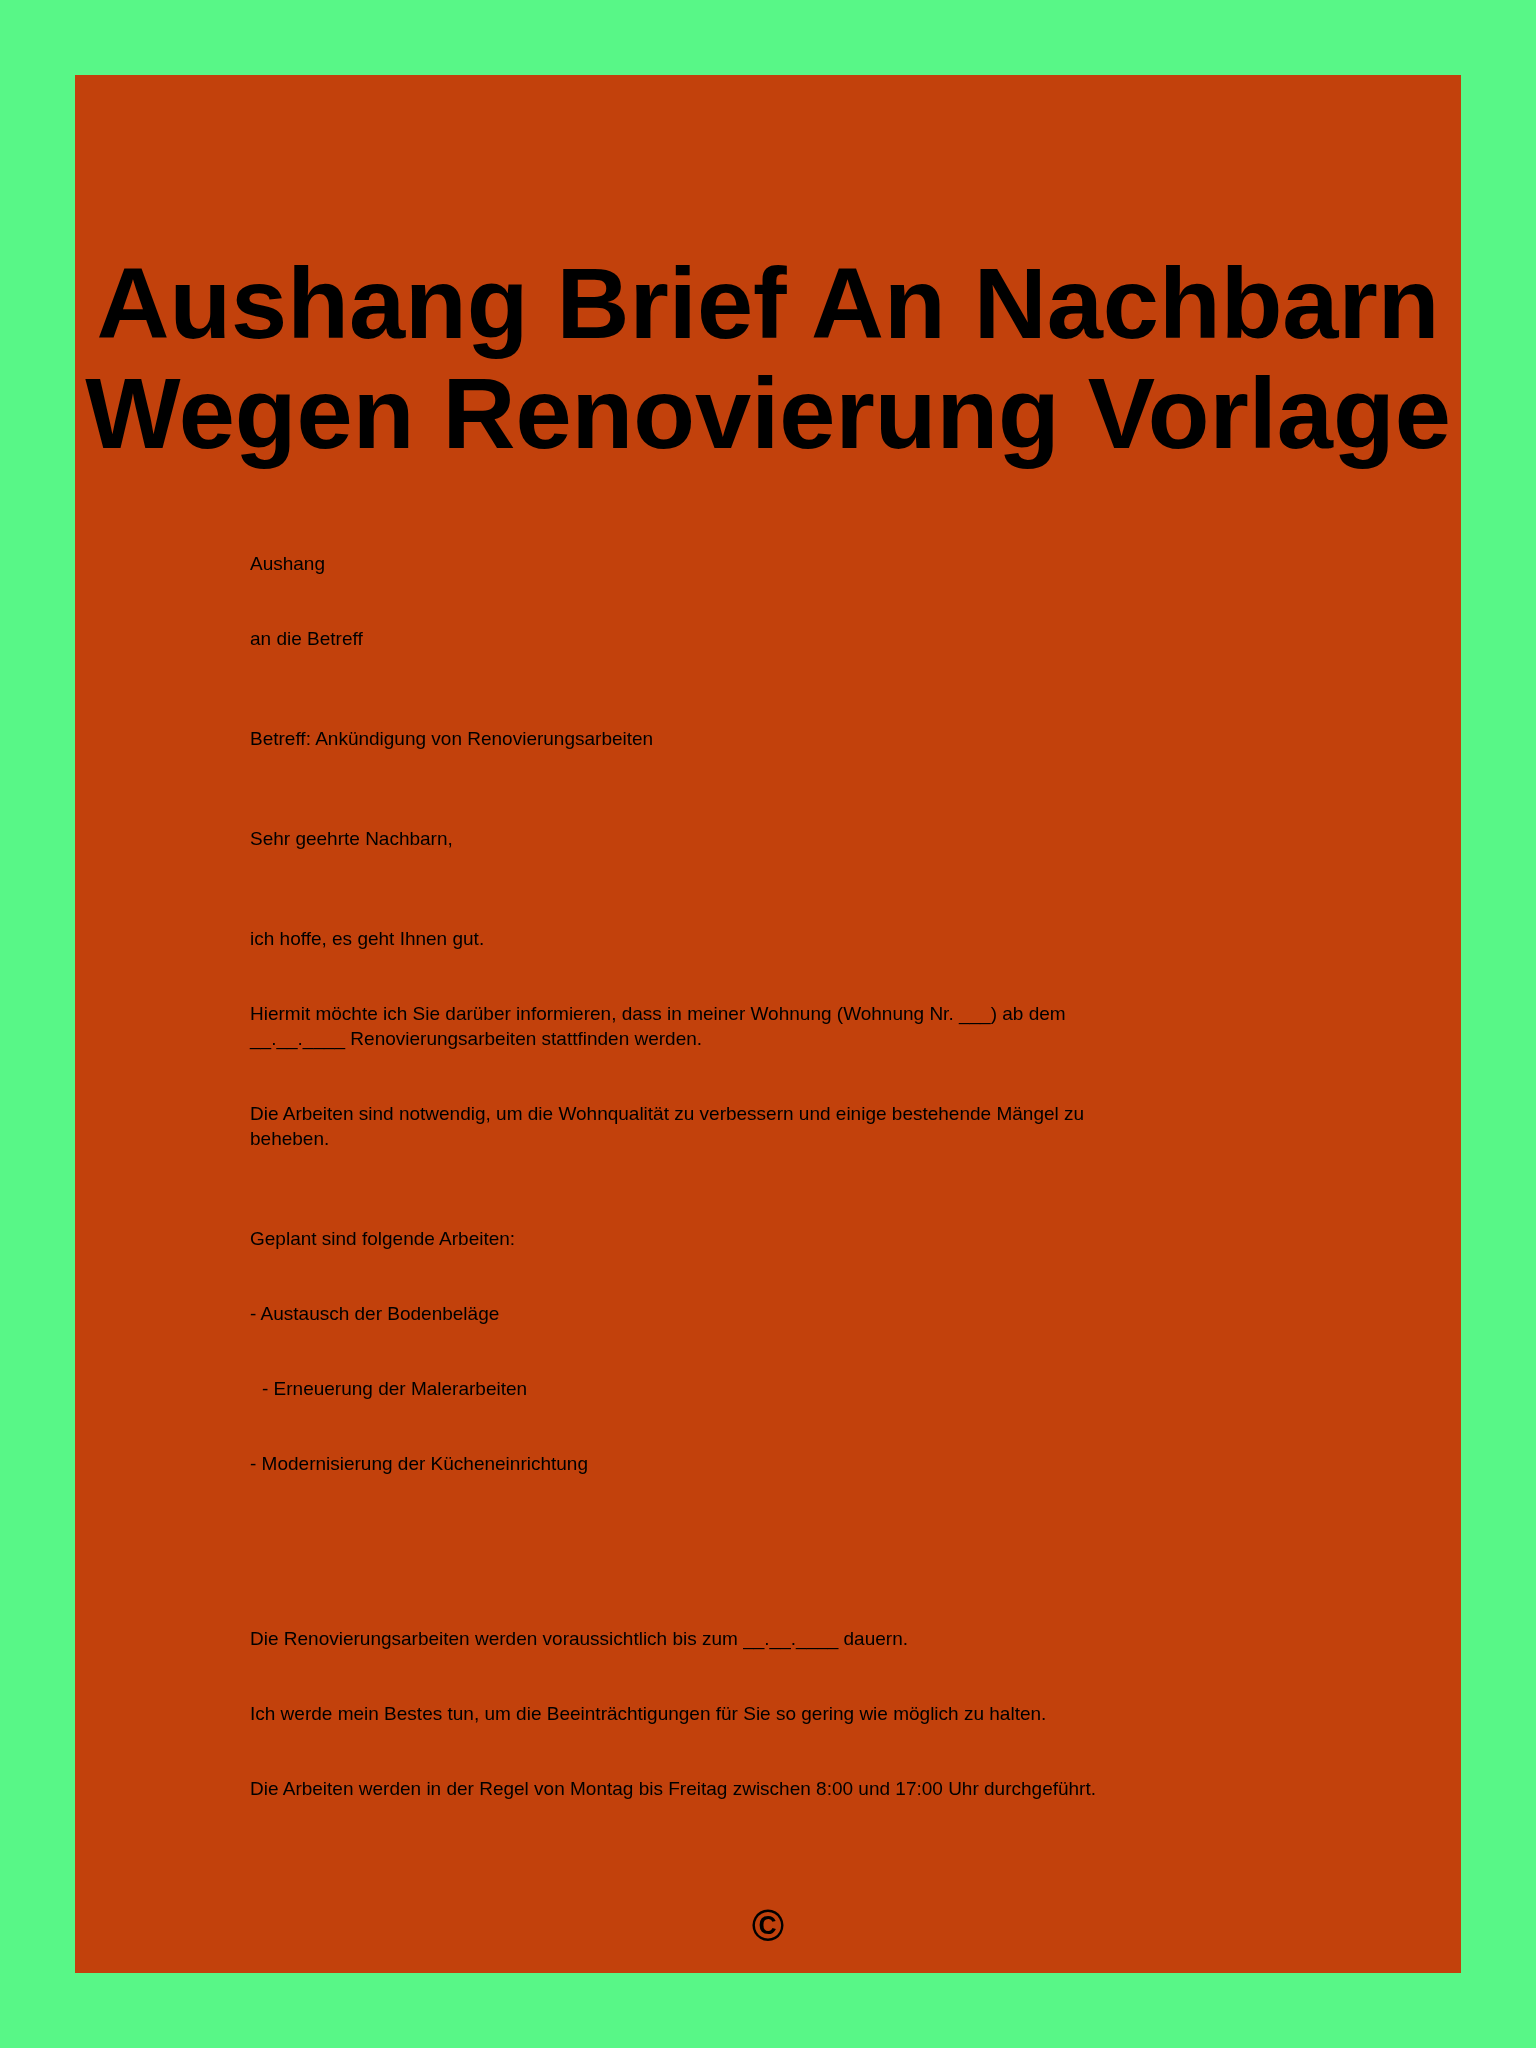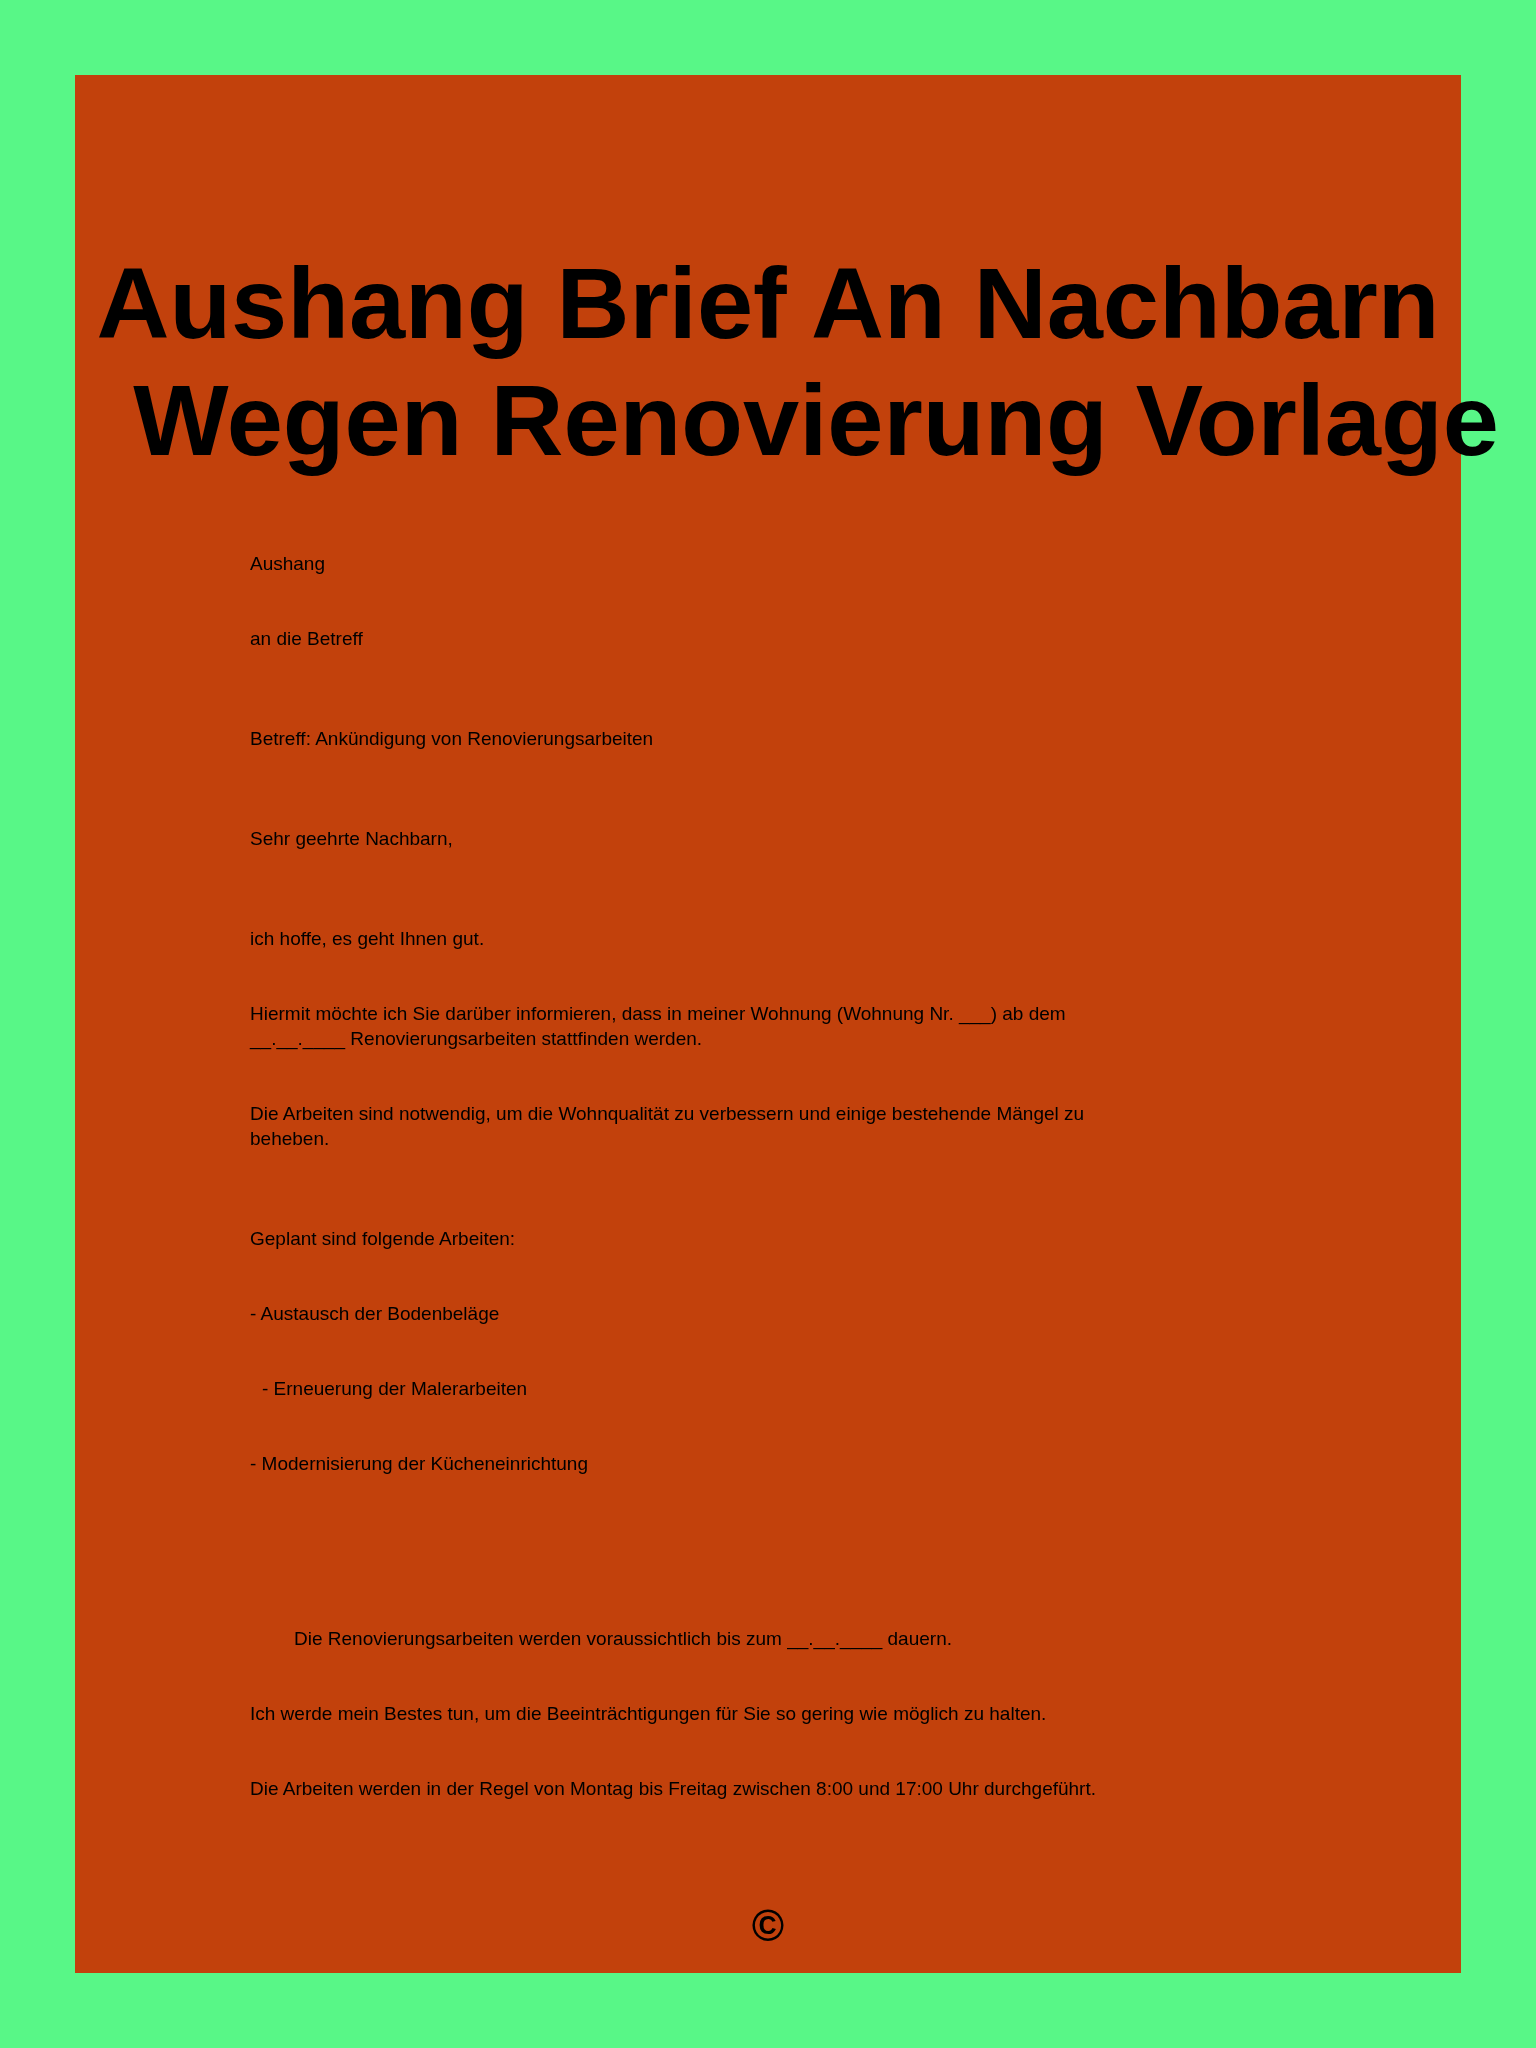--- a/index.html
+++ b/index.html
@@ -69,21 +69,21 @@
       line-height: 44px;
     }
   </style>
 </head>
 <body>
 
 <div class="page">
 
   <h1 class="title">
     <span class="title-line" style="top:178px;">Aushang Brief An Nachbarn</span>
-    <span class="title-line" style="top:295px;margin-left:48px;">Wegen Renovierung Vorlage</span>
+    <span class="title-line" style="top:288px;">Wegen Renovierung Vorlage</span>
   </h1>
 
   <p class="block" style="top:476px;">Aushang</p>
 
   <p class="block" style="top:551px;">an die Betreff</p>
 
   <p class="block" style="top:651px;">Betreff: Ankündigung von Renovierungsarbeiten</p>
 
   <p class="block" style="top:751px;">Sehr geehrte Nachbarn,</p>
 
@@ -98,21 +98,21 @@
     <span class="line">Die Arbeiten sind notwendig, um die Wohnqualität zu verbessern und einige bestehende Mängel zu</span>
     <span class="line">beheben.</span>
   </p>
 
   <p class="block" style="top:1151px;">Geplant sind folgende Arbeiten:</p>
 
   <p class="block" style="top:1226px;">- Austausch der Bodenbeläge</p>
   <p class="block" style="top:1301px;margin-left:12px;">- Erneuerung der Malerarbeiten</p>
   <p class="block" style="top:1376px;">- Modernisierung der Kücheneinrichtung</p>
 
-  <p class="block" style="top:1551px;margin-left:44px;">Die Renovierungsarbeiten werden voraussichtlich bis zum __.__.____ dauern.</p>
+  <p class="block" style="top:1551px;">Die Renovierungsarbeiten werden voraussichtlich bis zum __.__.____ dauern.</p>
 
   <p class="block" style="top:1626px;">Ich werde mein Bestes tun, um die Beeinträchtigungen für Sie so gering wie möglich zu halten.</p>
 
   <p class="block" style="top:1701px;">Die Arbeiten werden in der Regel von Montag bis Freitag zwischen 8:00 und 17:00 Uhr durchgeführt.</p>
 
   <div class="copyright">©</div>
 
 </div>
 
 </body></html>

